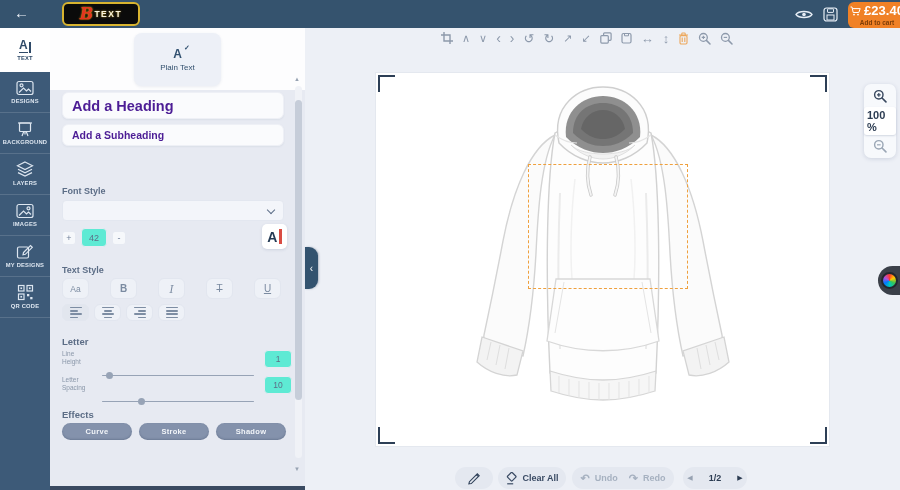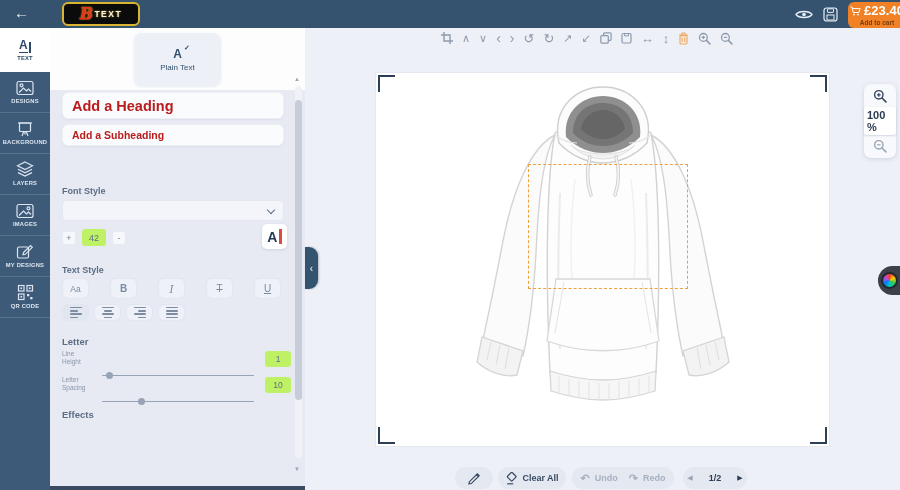--- a/index.html
+++ b/index.html
@@ -40,30 +40,30 @@
   
   #panel { left:50px; top:28px; width:255px; height:462px; background:#e7eaf2; z-index:10; }
   .panel-head { left:0; top:0; width:255px; height:62px; background:#fdfdfe; }
   .pt-card { left:84px; top:5px; width:87px; height:53px; background:#edf0f7; border-radius:8px;
              box-shadow:0 1px 3px rgba(70,90,130,.10); display:flex; flex-direction:column;
              align-items:center; justify-content:center; gap:3px; color:#31506f; cursor:pointer; }
   .pt-ic { font-size:12px; font-weight:bold; position:relative; line-height:1; }
   .pt-ic .chk { position:absolute; top:-4px; right:-8px; font-size:7px; font-weight:bold; }
   .pt-lbl { font-size:8px; color:#33506e; }
   .add-btn { left:12px; width:222px; background:#fafbfd; border:1px solid #eef0f6; border-radius:6px;
-             box-shadow:0 1px 2px rgba(60,80,120,.07); color:#b91c1c; display:flex; align-items:center;
+             box-shadow:0 1px 2px rgba(60,80,120,.07); color:#4c1d95; display:flex; align-items:center;
              padding-left:9px; cursor:pointer; }
   .plabel { left:12px; font-size:9px; font-weight:bold; color:#5c6d86; }
   .dropdown { left:12px; top:172px; width:222px; height:21px; background:#f3f5fa; border:1px solid #e3e7f0;
               border-radius:4px; cursor:pointer; }
   .chev { position:absolute; right:9px; top:6px; width:6px; height:6px; border-right:1.6px solid #5d6e87;
           border-bottom:1.6px solid #5d6e87; transform:rotate(45deg); }
   .mini-btn { width:14px; height:14px; background:#f6f8fb; border:1px solid #e6eaf2; border-radius:3px;
               color:#70809a; font-size:9px; display:flex; align-items:center; justify-content:center; cursor:pointer; }
-  .val-box { background:#bef264; border:1px solid #e6eaf2; border-radius:4px; color:#5d6e87;
+  .val-box { background:#5eead4; border:1px solid #e6eaf2; border-radius:4px; color:#5d6e87;
              display:flex; align-items:center; justify-content:center; }
   .chip-A { left:212px; top:196px; width:25px; height:25px; background:#fff; border-radius:5px;
             box-shadow:0 1px 3px rgba(60,80,120,.15); display:flex; align-items:center;
             justify-content:center; cursor:pointer; }
   .chip-A .a { font-size:14px; font-weight:bold; color:#253b55; line-height:1; }
   .chip-A .rbar { width:2.5px; height:15px; background:#d94c43; margin-left:2px; }
   .stylebtn { width:27px; height:21px; background:#eef1f7; border:1px solid #e2e6ef; border-radius:6px;
               color:#7b8ba1; display:flex; align-items:center; justify-content:center; cursor:pointer; }
   .alico { display:flex; flex-direction:column; gap:1.7px; }
   .alico i { display:block; height:1.6px; background:#7d8da3; border-radius:1px; }
@@ -307,20 +307,25 @@
 
   <div class="abs" style="left:12px; top:348px; width:231px; height:20px;">
     <div class="sl-lbl" style="width:32px;">Letter Spacing</div>
     <div class="slider-track abs" style="left:40px; top:8px; width:152px;">
       <span class="slider-thumb" style="left:36px;"></span>
     </div>
     <span class="val-box abs" style="left:202px; top:0; width:28px; height:18px; font-size:8.5px;">10</span>
   </div>
 
   <div class="abs plabel" style="top:381px; font-size:9.5px;">Effects</div>
+  <div class="abs" style="left:12px; top:395px; display:flex; gap:7px;">
+    <span class="fx-btn">Curve</span>
+    <span class="fx-btn">Stroke</span>
+    <span class="fx-btn">Shadow</span>
+  </div>
 
   <span class="abs sb-arrow" style="top:48px;">▲</span>
   <div class="abs sb-track"></div>
   <div class="abs sb-thumb"></div>
   <span class="abs sb-arrow" style="bottom:18px;">▼</span>
   <div class="abs panel-bottom-strip"></div>
 </div>
 
 <div id="collapse-handle" class="abs">‹</div>
 

